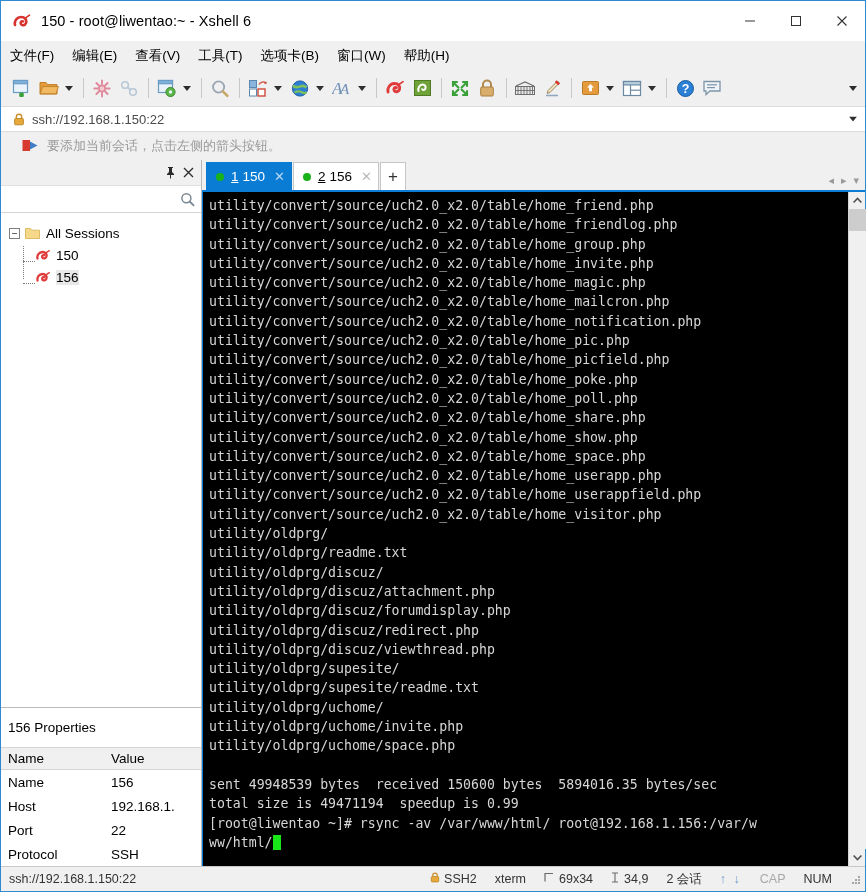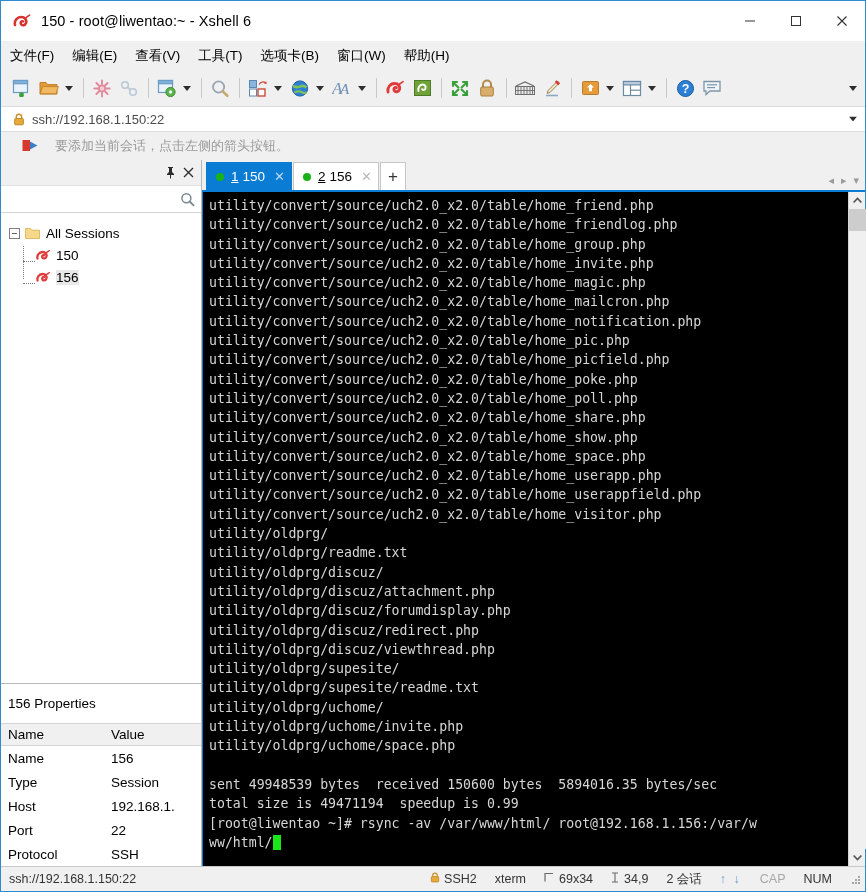--- a/index.html
+++ b/index.html
@@ -105,21 +105,21 @@
   }
 
   
   .noticebar {
     height: 28px; min-height: 28px;
     background: #f0f0f0;
     display: flex; align-items: center;
     padding-left: 20px;
   }
   .notice-text {
-    font-size: 13px; color: #9a9a9a; margin-left: 16px;
+    font-size: 13px; color: #9a9a9a; margin-left: 8px;
   }
 
   
   .bodyrow {
     flex: 1 1 auto;
     display: flex;
     min-height: 0;
     background: #f0f0f0;
   }
 
@@ -703,24 +703,20 @@
 
       <div class="props-head">156 Properties</div>
       <div class="props-cols">
         <span class="pc-name">Name</span>
         <span class="pc-val">Value</span>
       </div>
       <div class="props-body">
         <div class="prop-row">
           <span class="pr-name">Name</span>
           <span class="pr-val">156</span>
-        </div>
-        <div class="prop-row">
-          <span class="pr-name">Type</span>
-          <span class="pr-val">Session</span>
         </div>
         <div class="prop-row">
           <span class="pr-name">Host</span>
           <span class="pr-val">192.168.1.</span>
         </div>
         <div class="prop-row">
           <span class="pr-name">Port</span>
           <span class="pr-val">22</span>
         </div>
         <div class="prop-row">

